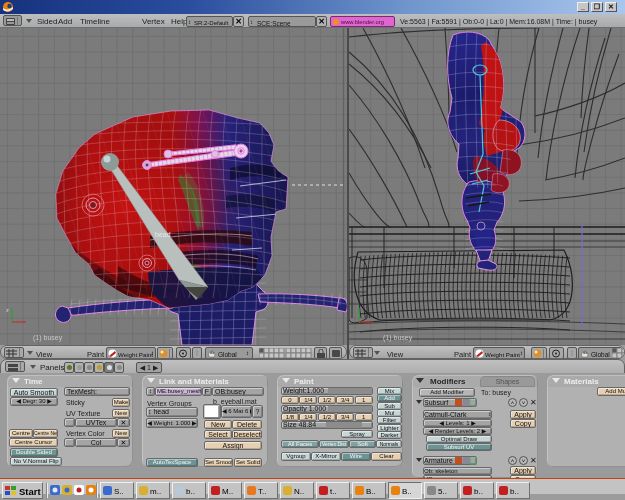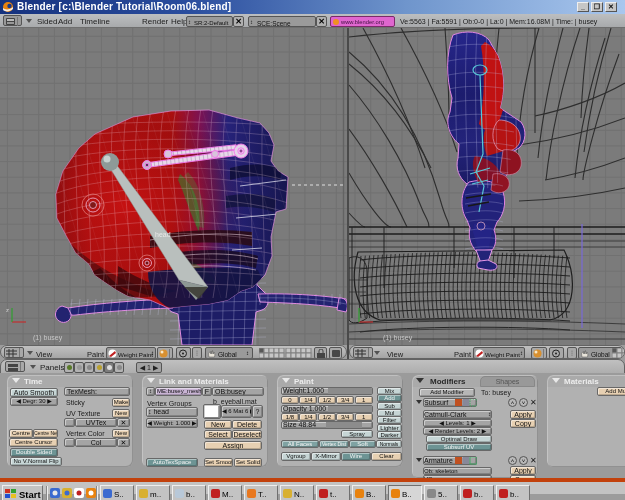--- a/index.html
+++ b/index.html
@@ -22,39 +22,38 @@
 .mnu{position:absolute;font-size:8px;color:#1c1c1c;white-space:nowrap;}
 .tb{position:absolute;height:17px;top:3px;background:#c3c3c3;border:1px solid;border-color:#efefef #707070 #707070 #efefef;
     font-size:8px;color:#000;overflow:hidden;white-space:nowrap;}
 </style></head><body>
 <div class="abs" style="left:0;top:0;width:625px;height:14px;background:linear-gradient(90deg,#16327e,#2a4d9e 30%,#6f95cc 65%,#a9c7ee)">
 <svg class="abs" style="left:2px;top:1px" width="12" height="12" viewBox="0 0 12 12">
       <circle cx="6" cy="6" r="5" fill="#e8820e"></circle>
       <circle cx="7.5" cy="5" r="2.2" fill="#1a3a8a"></circle>
       <path d="M1 7 C3 9 8 9 11 6 L11 8 C8 11 3 11 1 9 Z" fill="#fff" opacity=".85"></path>
     </svg>
-<span class="abs" style="left:17px;top:1px;font-size:10px;font-weight:bold;color:#fff;letter-spacing:.2px">Blender [c:\Blender Tutorial\Room06.blend]</span>
 <div class="abs" style="left:577px;top:2px;width:12px;height:10px;background:#c6c6c6;border:1px solid;border-color:#eee #555 #555 #eee;font-size:7px;line-height:8px;text-align:center;color:#111;font-weight:bold">_</div>
 <div class="abs" style="left:591px;top:2px;width:12px;height:10px;background:#c6c6c6;border:1px solid;border-color:#eee #555 #555 #eee;font-size:7px;line-height:8px;text-align:center;color:#111;font-weight:bold">❐</div>
 <div class="abs" style="left:605px;top:2px;width:12px;height:10px;background:#c6c6c6;border:1px solid;border-color:#eee #555 #555 #eee;font-size:7px;line-height:8px;text-align:center;color:#111;font-weight:bold">✕</div>
 </div>
 <div class="abs" style="left:0;top:14px;width:625px;height:14px;background:linear-gradient(#bcbec0,#a8aaac);border-bottom:1px solid #6e6e6e">
 <div class="abs" style="left:3px;top:1px;width:19px;height:11px;background:#9a9a9a;border:1px solid #555;border-radius:2px">
       <div class="abs" style="left:2px;top:2px;width:9px;height:7px;background:#444;border-radius:1px">
         <div class="abs" style="left:1px;top:1px;width:7px;height:2px;background:#bbb"></div>
         <div class="abs" style="left:1px;top:4px;width:7px;height:2px;background:#999"></div>
       </div>
       <div class="abs" style="left:13px;top:1px;width:1px;height:9px;background:#777"></div>
     </div>
 <div class="abs" style="left:26px;top:5px;width:0;height:0;border-left:3px solid transparent;border-right:3px solid transparent;border-top:4px solid #525252"></div>
 <span class="mnu" style="left:37px;top:3px">Sided</span>
 <span class="mnu" style="left:58px;top:3px">Add</span>
 <span class="mnu" style="left:80px;top:3px">Timeline</span>
 <span class="mnu" style="left:115px;top:14px">Game</span>
-<span class="mnu" style="left:142px;top:3px">Render</span>
+<span class="mnu" style="left:142px;top:3px">Vertex</span>
 <span class="mnu" style="left:171px;top:3px">Help</span>
 <div class="abs" style="left:186px;top:2px;width:47px;height:11px;background:#9a9a9a;border:1px solid #555;border-radius:2px;color:#111">
       <span class="abs" style="left:1px;top:2px;font-size:6px">↕</span>
       <span class="abs" style="left:7px;top:2.5px;font-size:6px">SR:2-Default</span>
     </div>
 <div class="abs" style="left:233px;top:2px;width:11px;height:11px;background:#b0b0b0;border:1px solid #555;border-radius:2px;text-align:center;font-size:8px;font-weight:bold;line-height:9px">✕</div>
 <div class="abs" style="left:248px;top:2px;width:68px;height:11px;background:#9a9a9a;border:1px solid #555;border-radius:2px;color:#111">
       <span class="abs" style="left:1px;top:2px;font-size:6px">↕</span>
       <span class="abs" style="left:8px;top:2.5px;font-size:6.5px">SCE:Scene</span>
     </div>
@@ -538,21 +537,21 @@
   </div>
 <div class="b fld" style="left:423px;top:475px;width:69px;height:8px;font-size:6px;line-height:6px">
     <span style="float:left">VGroup:</span>
   </div>
 <div class="b tan" style="left:510px;top:466px;width:26px;height:9px;font-size:7px;line-height:7px">Apply</div>
 <div class="b tan" style="left:510px;top:475px;width:26px;height:9px;font-size:7px;line-height:7px">Copy</div>
 <div class="abs pnl" style="left:547px;top:375px;width:100px;height:92px"></div>
 <div class="parr" style="left:552px;top:378px"></div>
 <div class="ptitle" style="left:564px;top:377px">Materials</div>
 <div class="b tan" style="left:597px;top:387px;width:50px;height:9px;font-size:6px;line-height:7px">Add Multires</div>
-<div class="abs" style="left:0;top:478px;width:625px;height:16px;background:#c3c3c3;border-top:4px solid #c2410c">
+<div class="abs" style="left:0;top:478px;width:625px;height:16px;background:#c3c3c3;border-top:1px solid #c2410c">
 <div class="abs tb" style="left:2px;width:41px;font-weight:bold;font-size:9.5px">
       <svg class="abs" style="left:2px;top:2px" width="12" height="11" viewBox="0 0 12 11">
         <rect x="0" y="1" width="5" height="4" fill="#d03020"></rect>
         <rect x="6" y="1" width="5" height="4" fill="#30a030"></rect>
         <rect x="0" y="6" width="5" height="4" fill="#2050d0"></rect>
         <rect x="6" y="6" width="5" height="4" fill="#e8c020"></rect>
       </svg>
       <span class="abs" style="left:16px;top:3px">Start</span>
     </div>
 <div class="abs" style="left:46px;top:4px;width:2px;height:15px;border-left:1px solid #888;border-right:1px solid #eee"></div>

